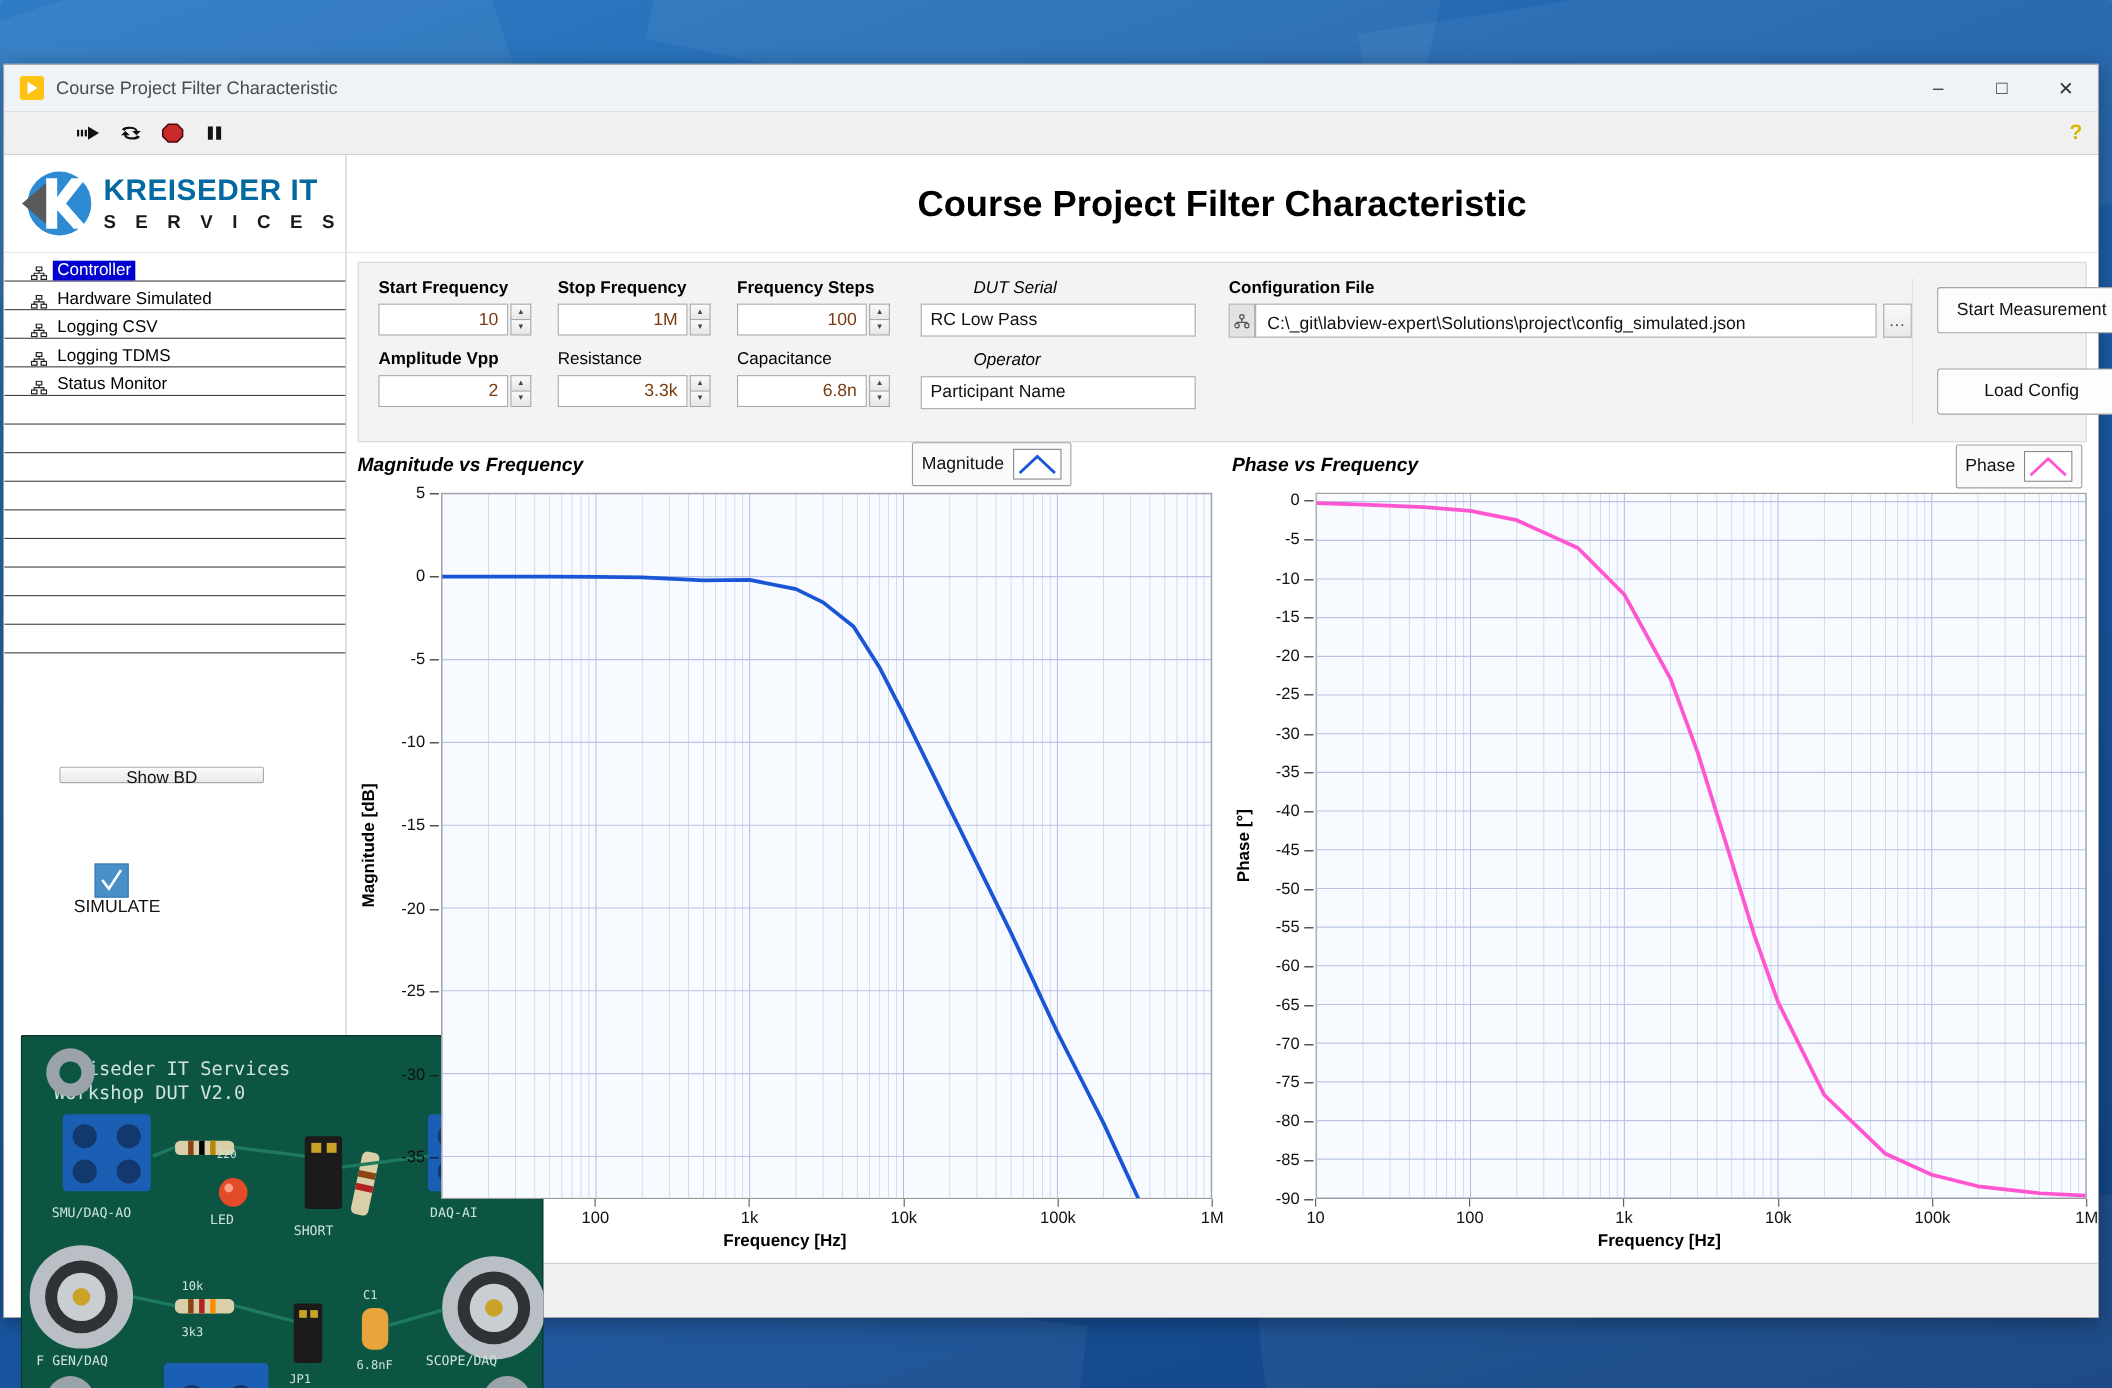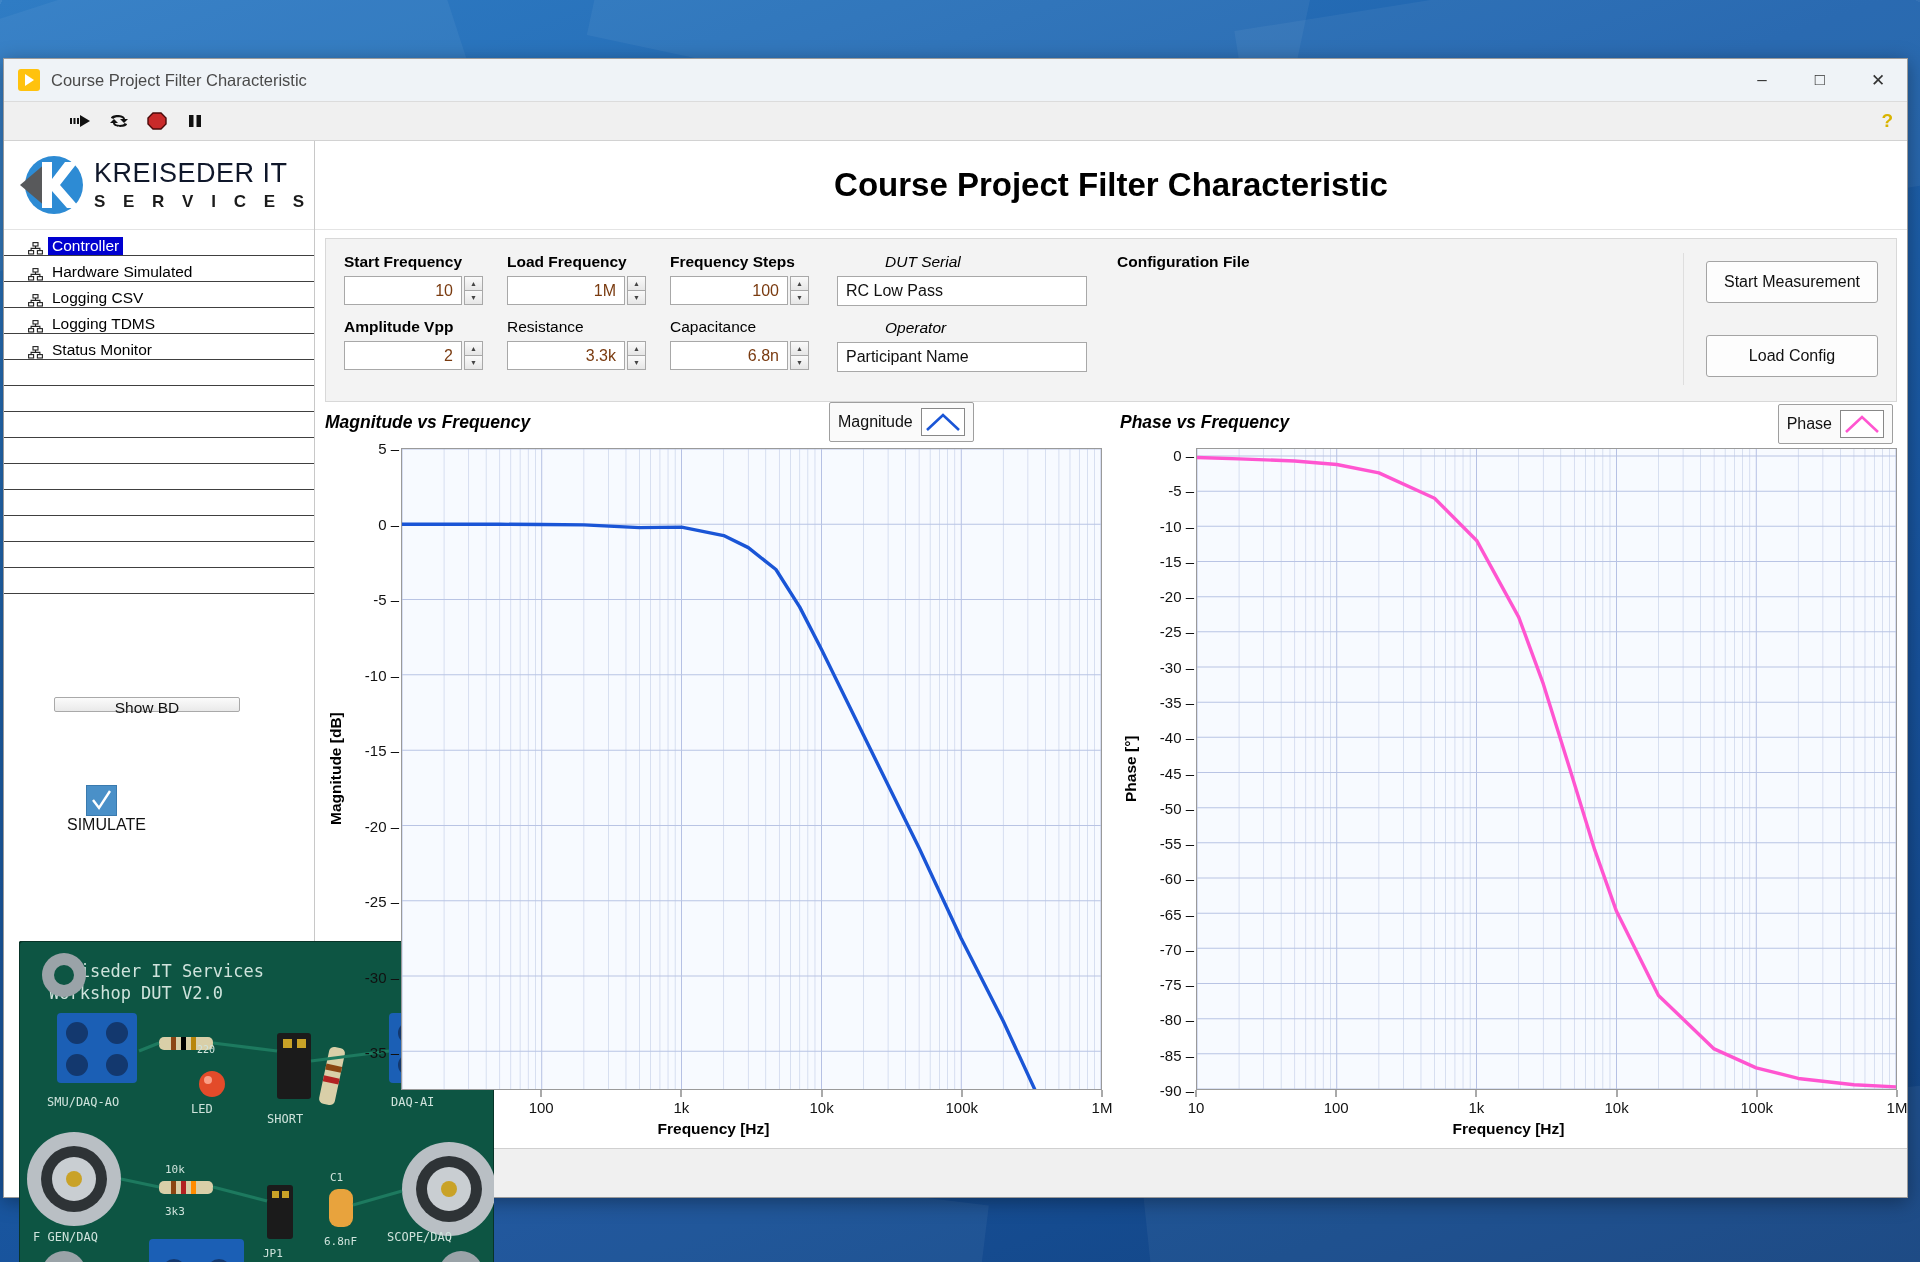--- a/index.html
+++ b/index.html
@@ -63,21 +63,21 @@
   #win-body{flex:1;display:flex;background:#ffffff;min-height:0;}
 
   
   #sidebar{
     width:310px;min-width:310px;background:#ffffff;border-right:1px solid #c8c8c8;
     position:relative;
   }
   #logo-block{height:88px;display:flex;align-items:center;padding-left:14px;border-bottom:1px solid #e4e4e4;}
   #logo-mark{width:66px;height:66px;position:relative;flex:0 0 auto;}
   #logo-text{margin-left:10px;}
-  #logo-title{font-size:27px;font-weight:normal;color:#0f172a;letter-spacing:.5px;line-height:1;}
+  #logo-title{font-size:27px;font-weight:bold;color:#0369a1;letter-spacing:.5px;line-height:1;}
   #logo-sub{font-size:17px;font-weight:bold;color:#1b1b1b;letter-spacing:6.5px;line-height:1;margin-top:6px;}
 
   .tree-row{
     height:25px;display:flex;align-items:flex-end;padding-left:24px;
     border-bottom:1px solid #404040;font-size:15.5px;color:#000;cursor:pointer;
   }
   .tree-row .vi-icon{width:20px;flex:0 0 auto;display:flex;align-items:center;}
   .tree-row .lbl{padding:0 4px;}
   .tree-row.selected .lbl{background:#0000d0;color:#ffffff;}
   .tree-row.empty{cursor:default;}
@@ -437,21 +437,21 @@
                 <div class="field-label bold">Start Frequency</div>
                 <div class="num-wrap">
                   <div class="num-input">10</div>
                   <span class="spin">
                     <div>▲</div>
                     <div>▼</div>
                   </span>
                 </div>
               </div>
               <div class="field">
-                <div class="field-label bold">Load Frequency</div>
+                <div class="field-label bold">Stop Frequency</div>
                 <div class="num-wrap">
                   <div class="num-input">1M</div>
                   <span class="spin">
                     <div>▲</div>
                     <div>▼</div>
                   </span>
                 </div>
               </div>
               <div class="field">
                 <div class="field-label bold">Frequency Steps</div>
@@ -504,20 +504,32 @@
             <div class="txt-input">RC Low Pass</div>
           </div>
           <div class="field">
             <div class="field-label italic">Operator</div>
             <div class="txt-input">Participant Name</div>
           </div>
         </div>
 
         <div id="cfg-block">
           <div id="cfg-label">Configuration File</div>
+          <div id="cfg-row">
+            <div id="cfg-glyph">
+              <svg width="14" height="14" viewBox="0 0 14 14">
+                <circle cx="7" cy="3" r="2" fill="none" stroke="#555" stroke-width="1.2"></circle>
+                <circle cx="2.5" cy="11" r="2" fill="none" stroke="#555" stroke-width="1.2"></circle>
+                <circle cx="11.5" cy="11" r="2" fill="none" stroke="#555" stroke-width="1.2"></circle>
+                <path d="M7 5 L7 8 M2.5 9 L2.5 8 L11.5 8 L11.5 9" fill="none" stroke="#555" stroke-width="1.2"></path>
+              </svg>
+            </div>
+            <div id="cfg-path">C:\_git\labview-expert\Solutions\project\config_simulated.json</div>
+            <div id="cfg-browse">...</div>
+          </div>
         </div>
 
         <div id="action-col">
           <button class="action-btn">Start Measurement</button>
           <button class="action-btn">Load Config</button>
         </div>
       </div>
 
       <div id="graphs">
 

